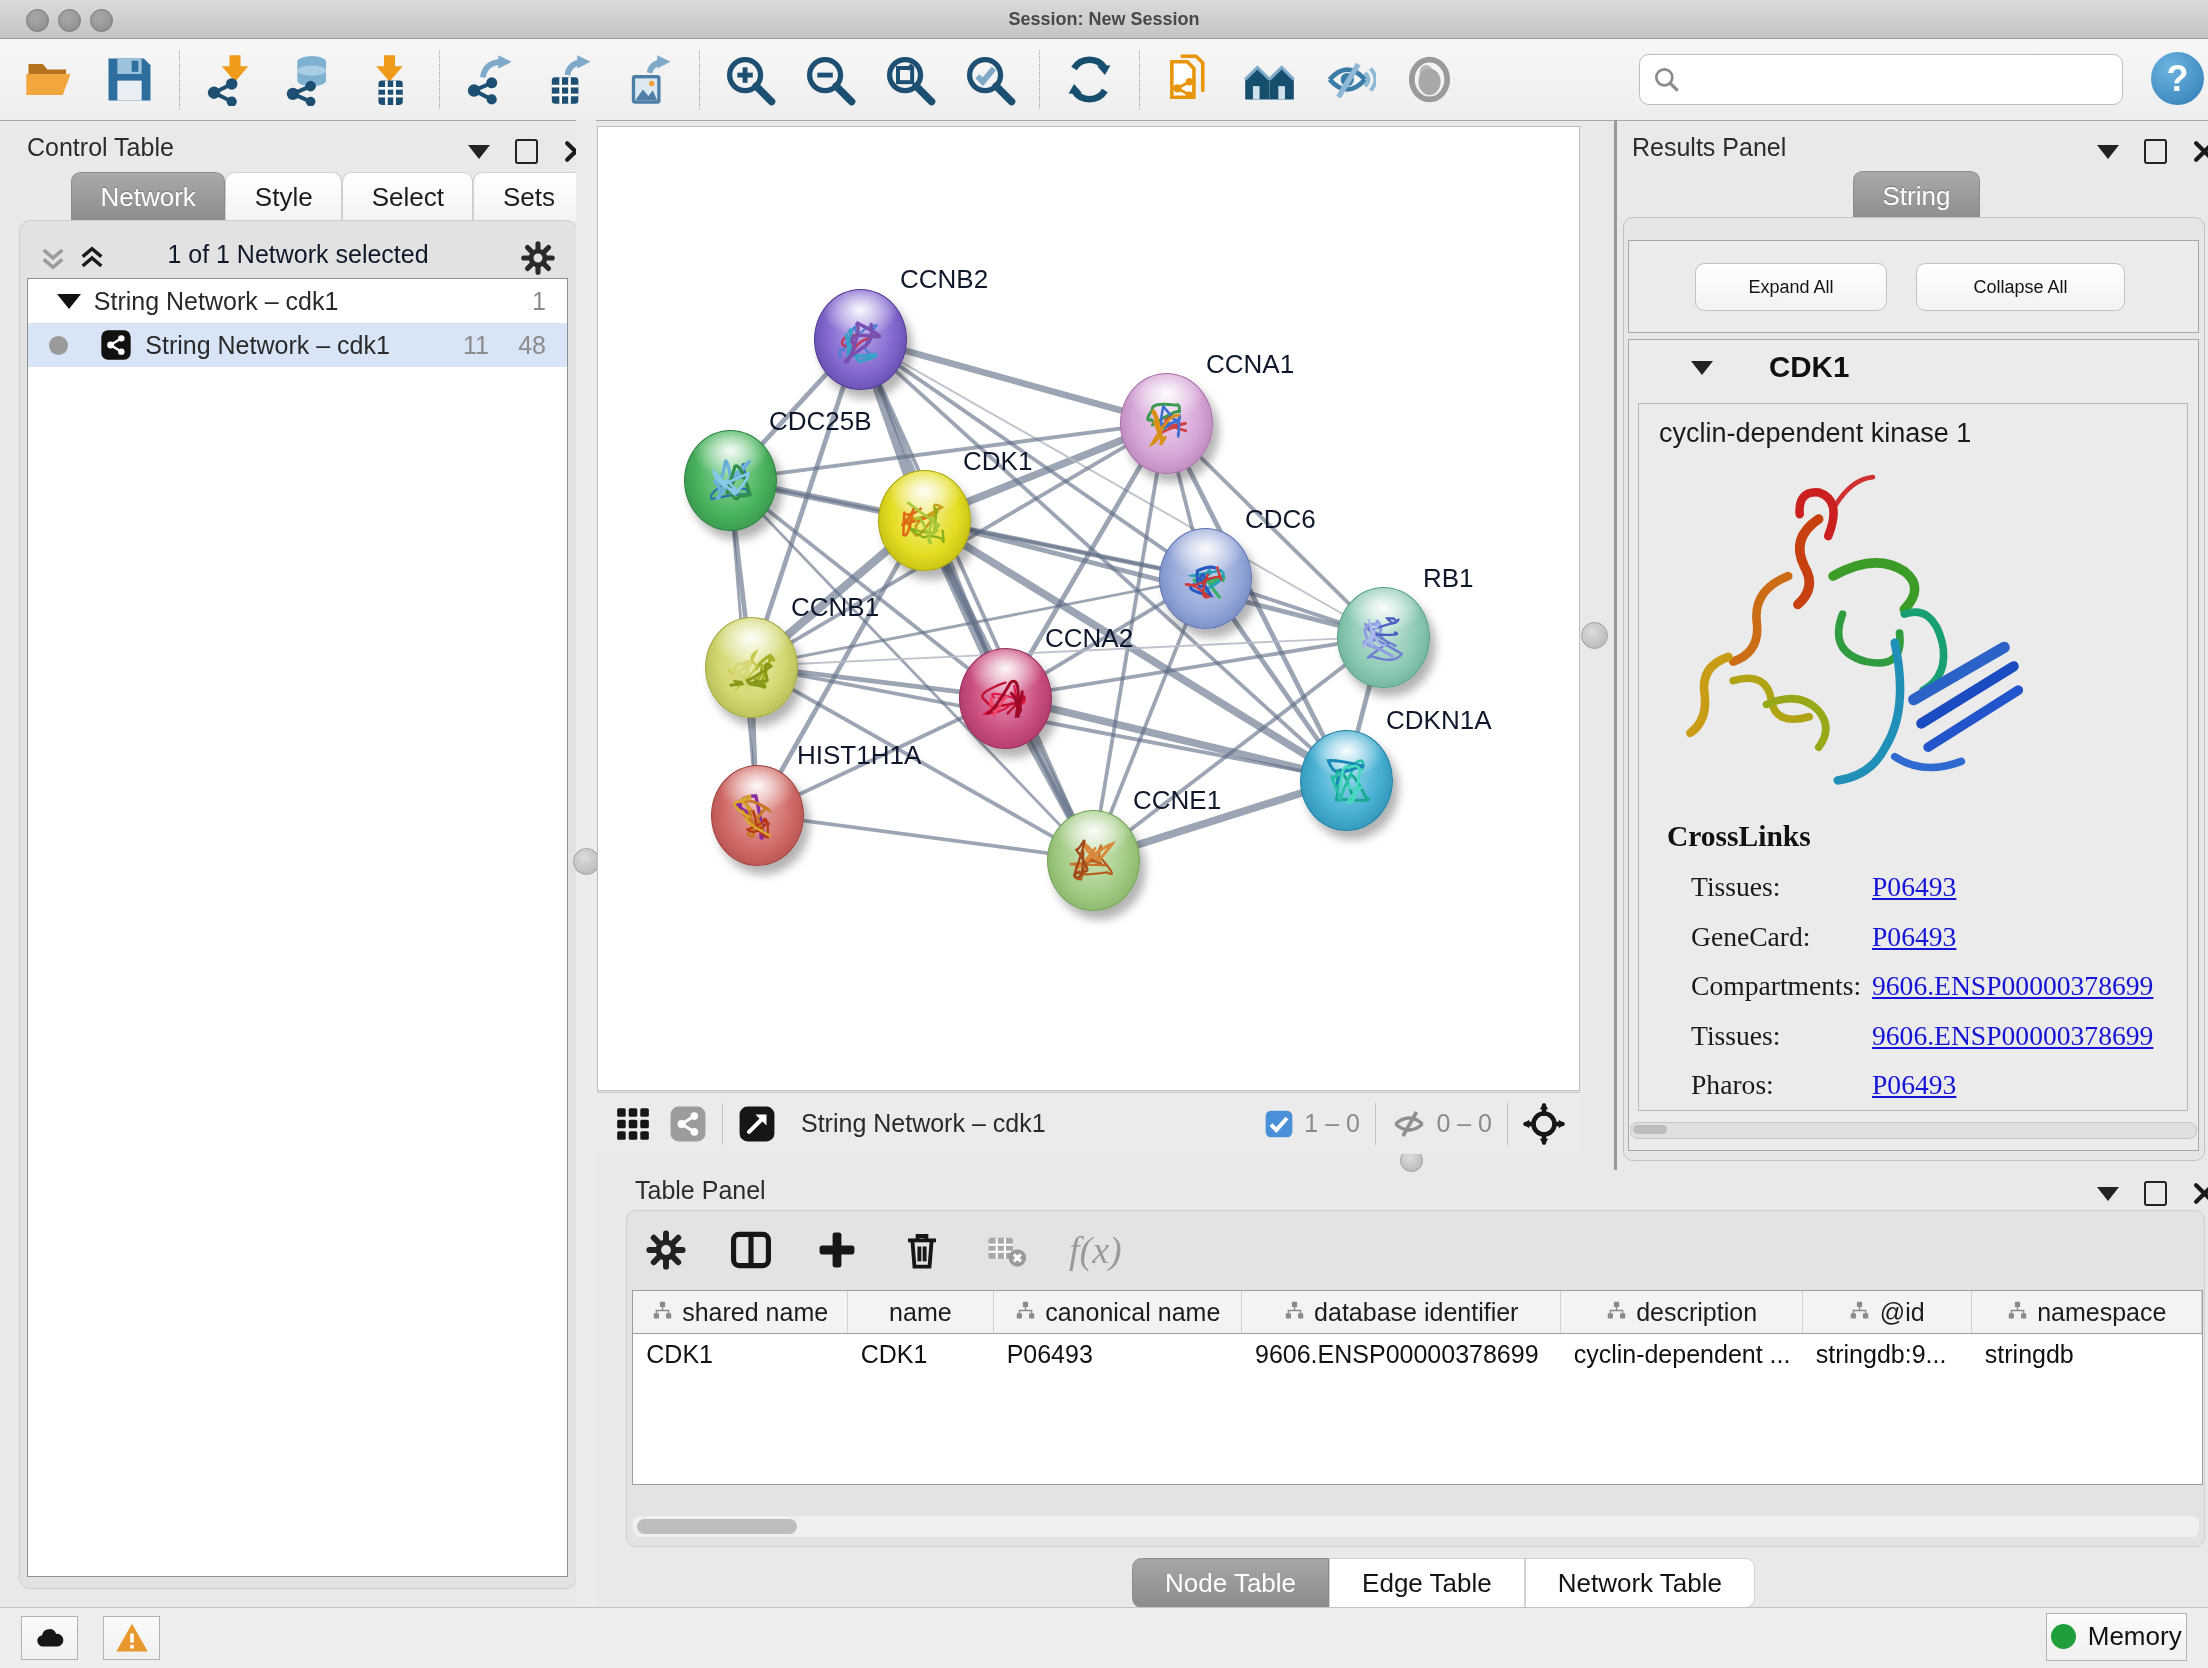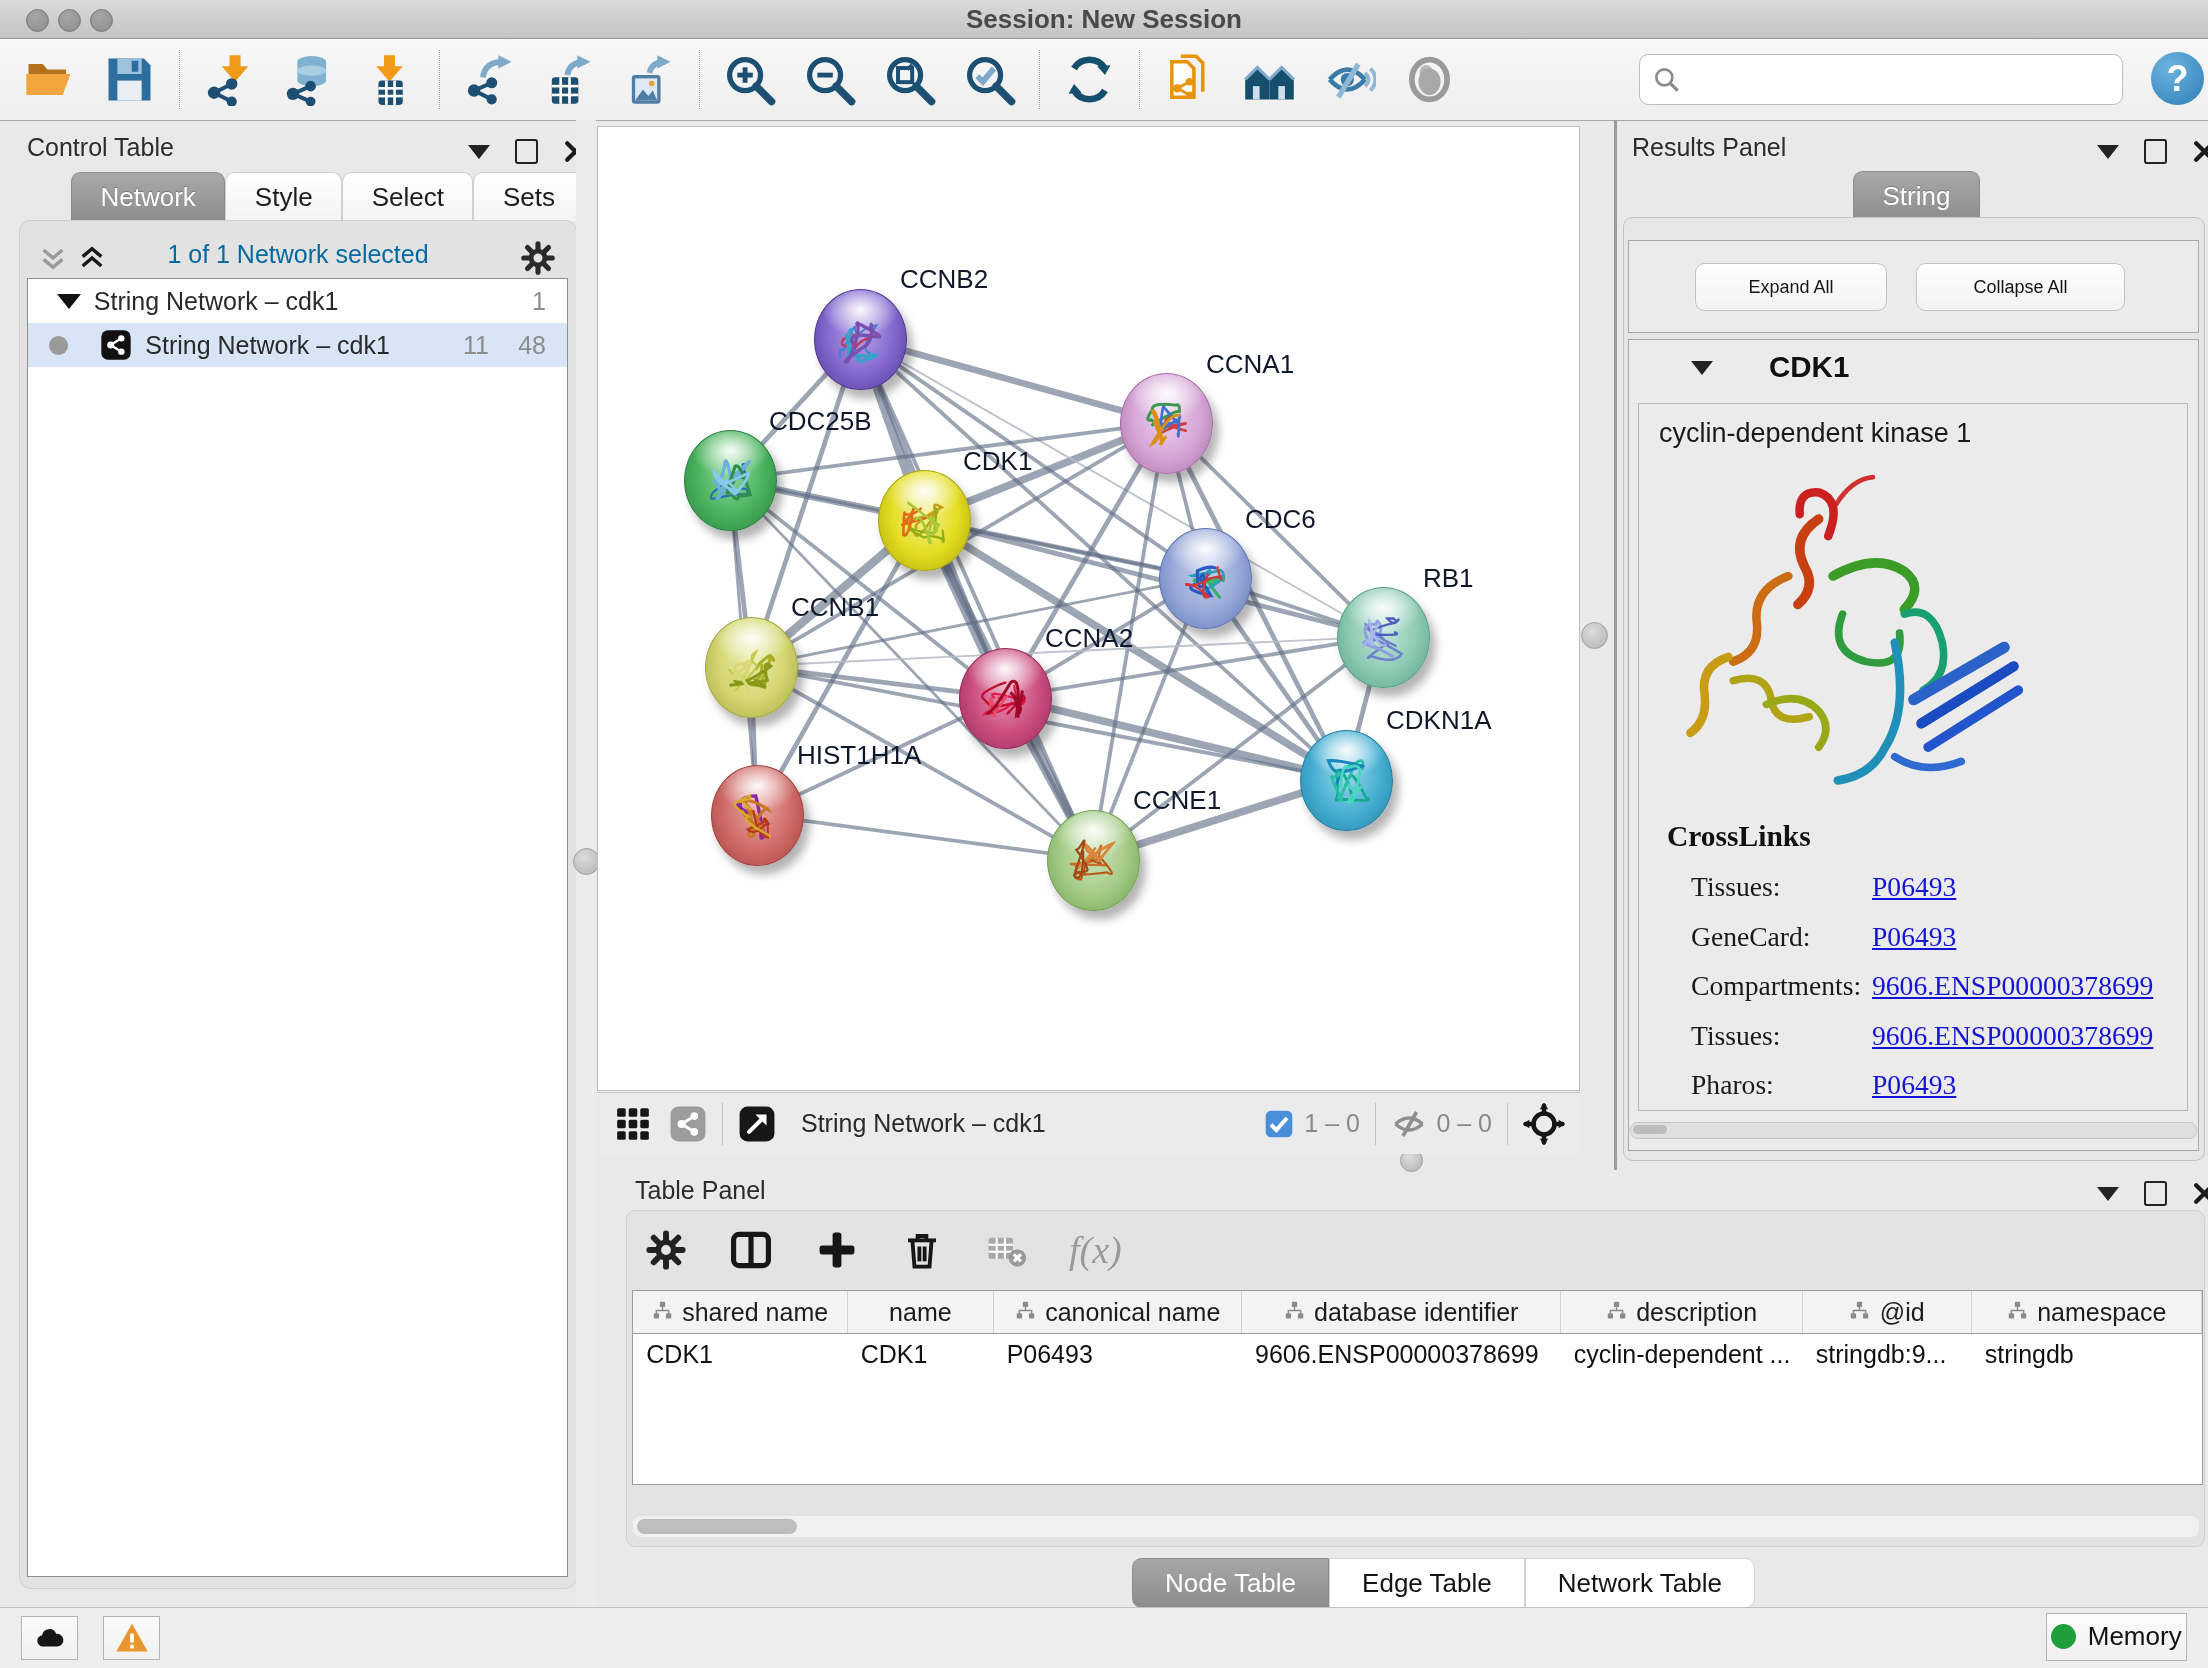--- a/index.html
+++ b/index.html
@@ -5,21 +5,21 @@
   html,body{margin:0;padding:0;}
   body{width:2208px;height:1668px;position:relative;overflow:hidden;
        background:#e9e9e9;font-family:"Liberation Sans",sans-serif;color:#2a2a2a;
        -webkit-font-smoothing:antialiased;}
   
   .titlebar{position:absolute;left:0;top:0;width:2208px;height:38px;
     background:linear-gradient(#dadada,#c4c4c4);border-bottom:1px solid #9a9a9a;}
   .tl-dot{position:absolute;top:8.6px;width:21px;height:21px;border-radius:50%;
     background:radial-gradient(circle at 40% 35%,#a8a8a8,#8a8a8a);border:1px solid #787878;}
   .win-title{position:absolute;left:0;right:0;top:0;height:38px;line-height:38px;
-    text-align:center;font-size:26px;font-weight:bold;color:#494949;}
+    text-align:center;font-size:18px;font-weight:bold;color:#494949;}
   
   .toolbar{position:absolute;left:0;top:39px;width:2208px;height:81px;
     background:linear-gradient(#f7f7f7,#eeeeee);border-bottom:1px solid #a8a8a8;
     display:flex;align-items:center;}
   .tb-group{display:flex;align-items:center;gap:27px;padding:0 23px;}
   .tb-div{width:0;height:59px;border-left:1.9px dotted #9f9f9f;}
   .tbi{width:53px;height:53px;flex:0 0 auto;}
   .search-wrap{position:absolute;left:1639px;top:15px;width:482px;height:49px;
     background:#fff;border:1px solid #bdbdbd;border-radius:9.5px;display:flex;align-items:center;}
   .help-btn{position:absolute;left:2151px;top:13.3px;width:53px;height:53px;border-radius:50%;
@@ -34,21 +34,21 @@
   
   .tabstrip{position:absolute;display:flex;}
   .tab{height:48px;line-height:48px;padding:0 28.5px;font-size:26px;text-align:center;
     background:linear-gradient(#ffffff,#f3f3f3);border:1px solid #cfcfcf;border-bottom:none;
     border-radius:9.5px 9.5px 0 0;color:#1c1c1c;}
   .tab.sel{background:linear-gradient(#a9a9a9,#8d8d8d);color:#fff;border-color:#8d8d8d;
     text-shadow:0 -1px 1px rgba(0,0,0,.25);}
   
   .cp-box{position:absolute;left:19px;top:220px;width:556px;height:1367px;background:#e2e2e2;
     border:1px solid #cfcfcf;border-radius:11.4px;}
-  .cp-status{position:absolute;left:27px;top:240px;width:542px;height:36px;font-size:25px;color:#0369a1;}
+  .cp-status{position:absolute;left:27px;top:240px;width:542px;height:36px;font-size:25px;color:#0f172a;}
   .cp-list{position:absolute;left:27px;top:278px;width:539px;height:1297px;background:#fff;border:1.9px solid #8f8f8f;}
   .tree-row{position:relative;height:44px;display:flex;align-items:center;font-size:25px;}
   .tree-row .cnt{position:absolute;color:#8c8c8c;}
   .row-sel{background:#d8e5f6;}
   .bullet{width:19px;height:19px;border-radius:50%;background:#9a9a9a;}
   
   .canvas{position:absolute;left:597px;top:126px;width:983px;height:965px;background:#fff;
     border:1px solid #bdbdbd;box-sizing:border-box;overflow:hidden;}
   .node{position:absolute;border-radius:50%;box-shadow:5.7px 8.6px 9.5px rgba(0,0,0,.30);}
   .node-label{position:absolute;font-size:26px;color:#0f172a;white-space:nowrap;}

